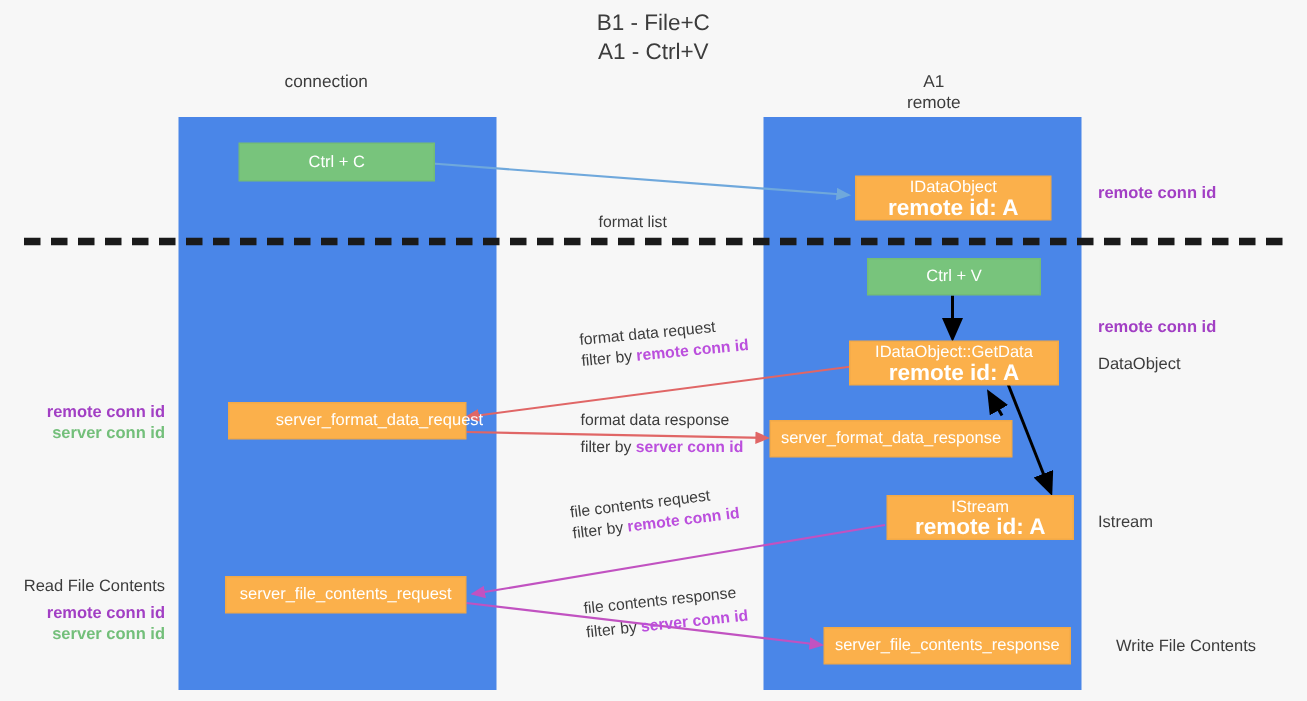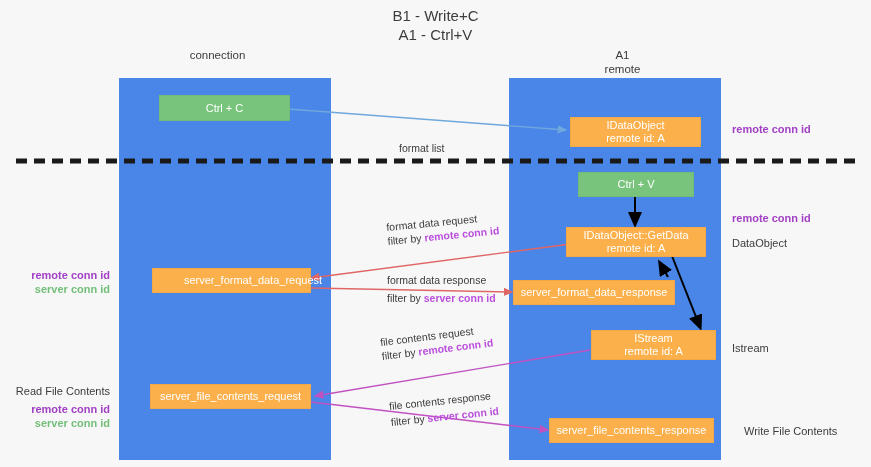--- a/index.html
+++ b/index.html
@@ -29,21 +29,21 @@
 
   
   .node{
     position:absolute;box-sizing:border-box;
     display:flex;flex-direction:column;align-items:center;justify-content:center;
     color:#ffffff;font-size:11px;line-height:13px;text-align:center;
     border:1px solid rgba(0,0,0,.04);
   }
   .node.green{background:#78c47c;}
   .node.orange{background:#fbb04b;}
-  .node .l2{font-size:11px;}
+  .node .l2{font-size:15px;font-weight:bold;}
 
   
   .ann{position:absolute;font-size:11px;line-height:14px;}
   .ann.purple{color:#a23fc4;font-weight:bold;}
   .ann.green{color:#73bf7a;font-weight:bold;}
   .ann.plain{color:#3c3c3c;}
   .ann.right{text-align:left;}
   .ann.leftalign{text-align:right;}
 
   
@@ -56,21 +56,21 @@
 
   
   svg.overlay{position:absolute;left:0;top:0;width:871px;height:467px;overflow:visible;}
 </style>
 </head>
 <body>
 
 <div id="stage">
 
   <div class="title">
-    <div>B1 - Write+C</div>
+    <div>B1 - File+C</div>
     <div>A1 - Ctrl+V</div>
   </div>
 
   <div class="lane-head" style="left:150px;top:48px;width:135px;">
     <div>connection</div>
   </div>
   <div class="lane-head" style="left:555px;top:48px;width:135px;">
     <div>A1</div>
     <div>remote</div>
   </div>

